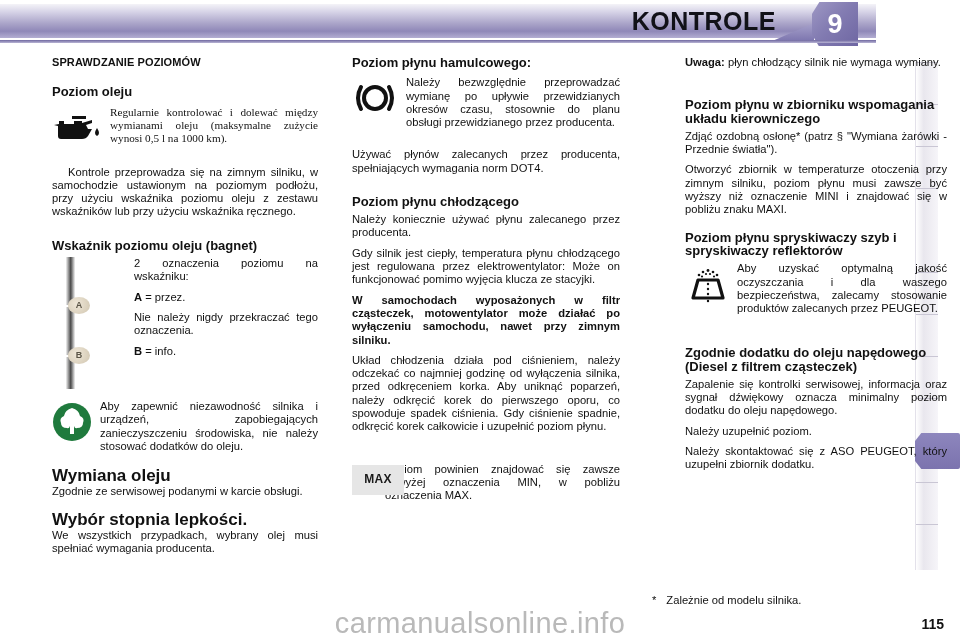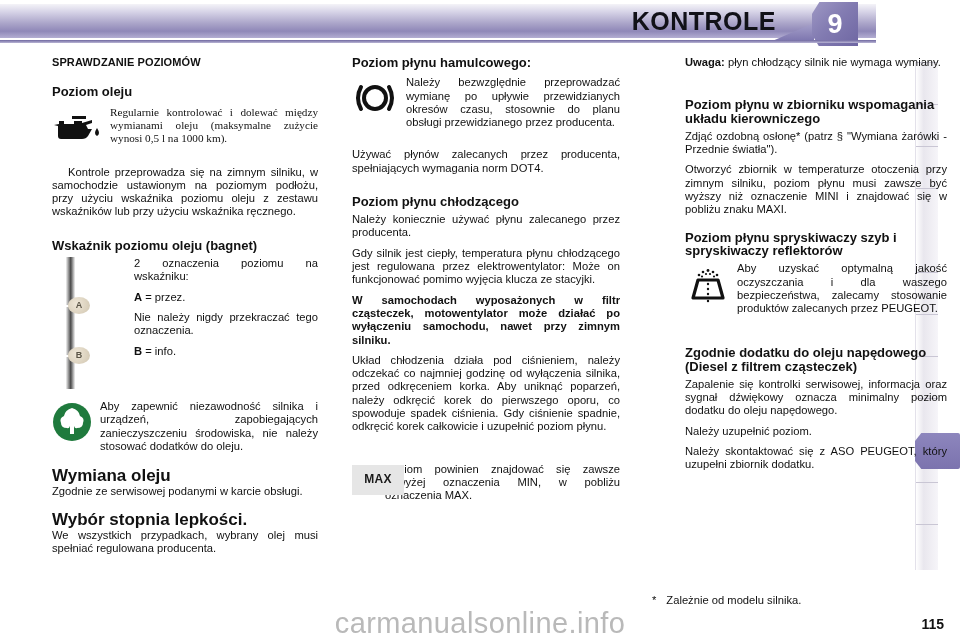--- a/index.html
+++ b/index.html
@@ -280,21 +280,21 @@
     </div>
 
     <div class="spacer-sm"></div>
 
     <h3 class="subsm">Wymiana oleju</h3>
     <p>Zgodnie ze serwisowej podanymi w karcie obsługi.</p>
 
     <div class="spacer-sm"></div>
 
     <h3 class="subsm">Wybór stopnia lepkości.</h3>
-    <p class="last">We wszystkich przypadkach, wybrany olej musi spełniać regulowana producenta.</p>
+    <p class="last">We wszystkich przypadkach, wybrany olej musi spełniać wymagania producenta.</p>
   </div>
 
   <div class="col col-2">
 
     <h2 class="sub">Poziom płynu hamulcowego:</h2>
 
     <div class="iconblock" style="min-height:72px">
       <div class="icon-slot brake-wrap">
         <svg class="ico" width="46" height="40" viewBox="0 0 46 40">
           <circle cx="23" cy="20" r="11" fill="none" stroke="#111" stroke-width="4"></circle>

